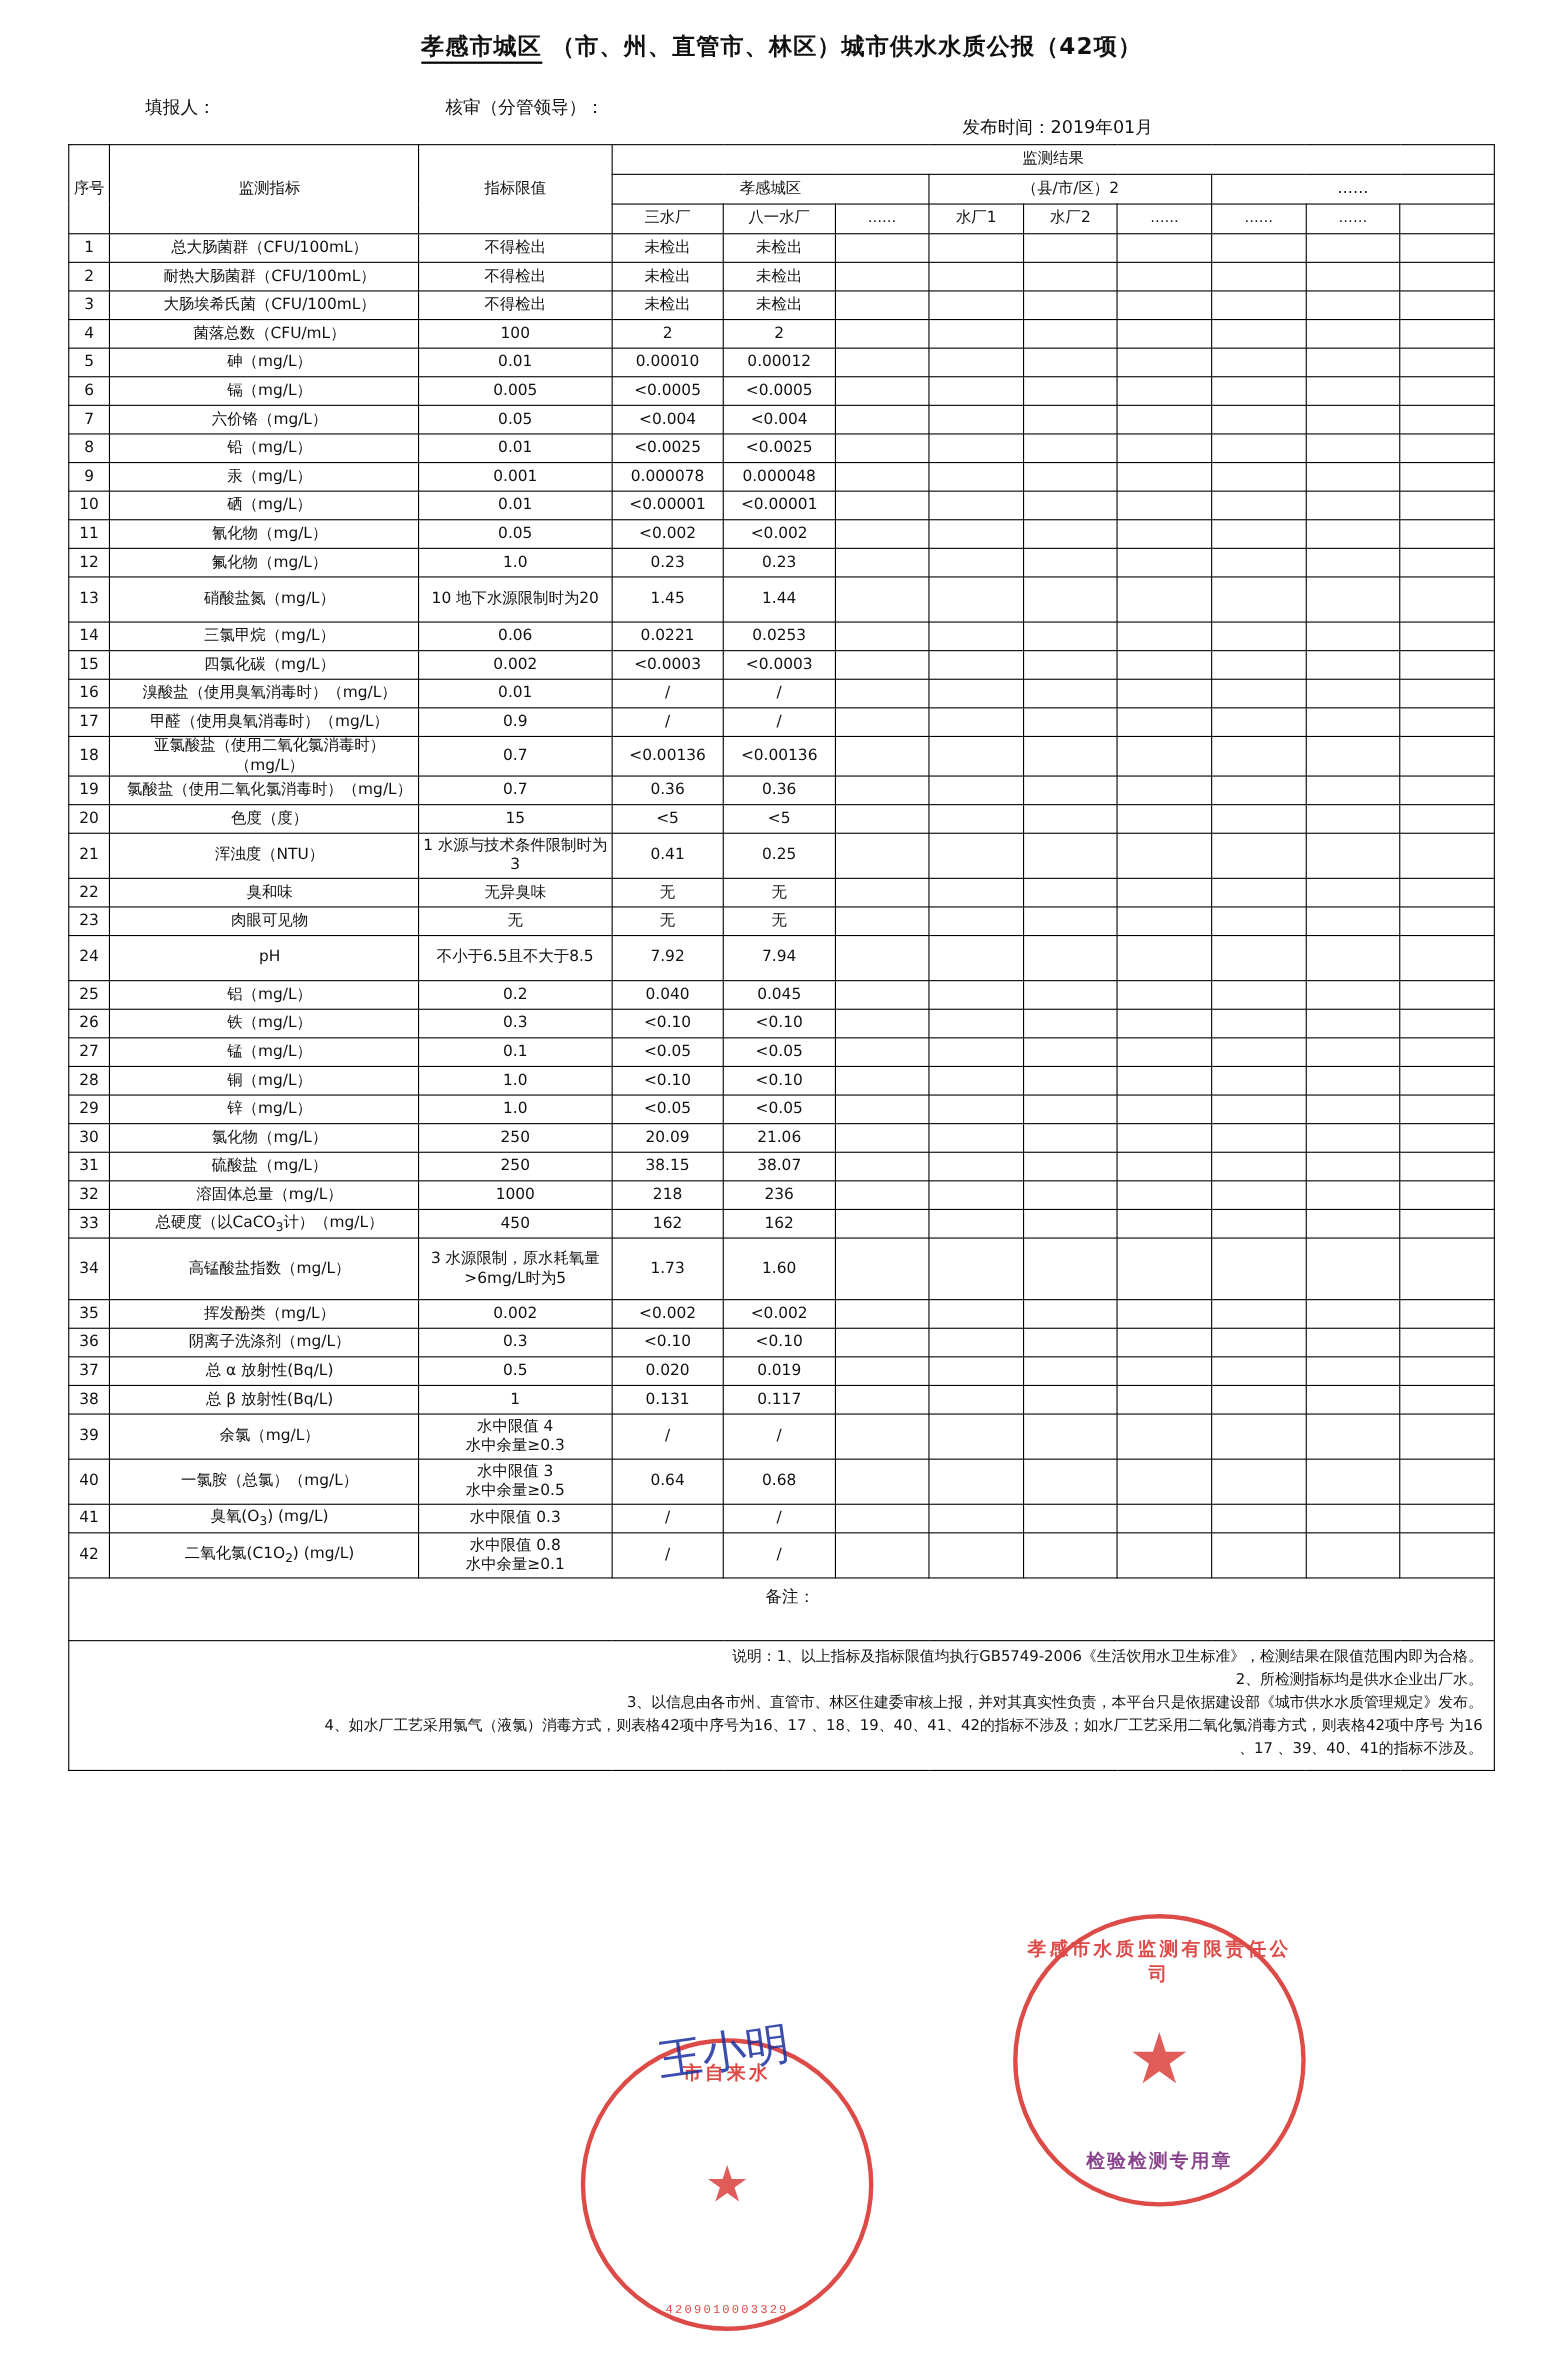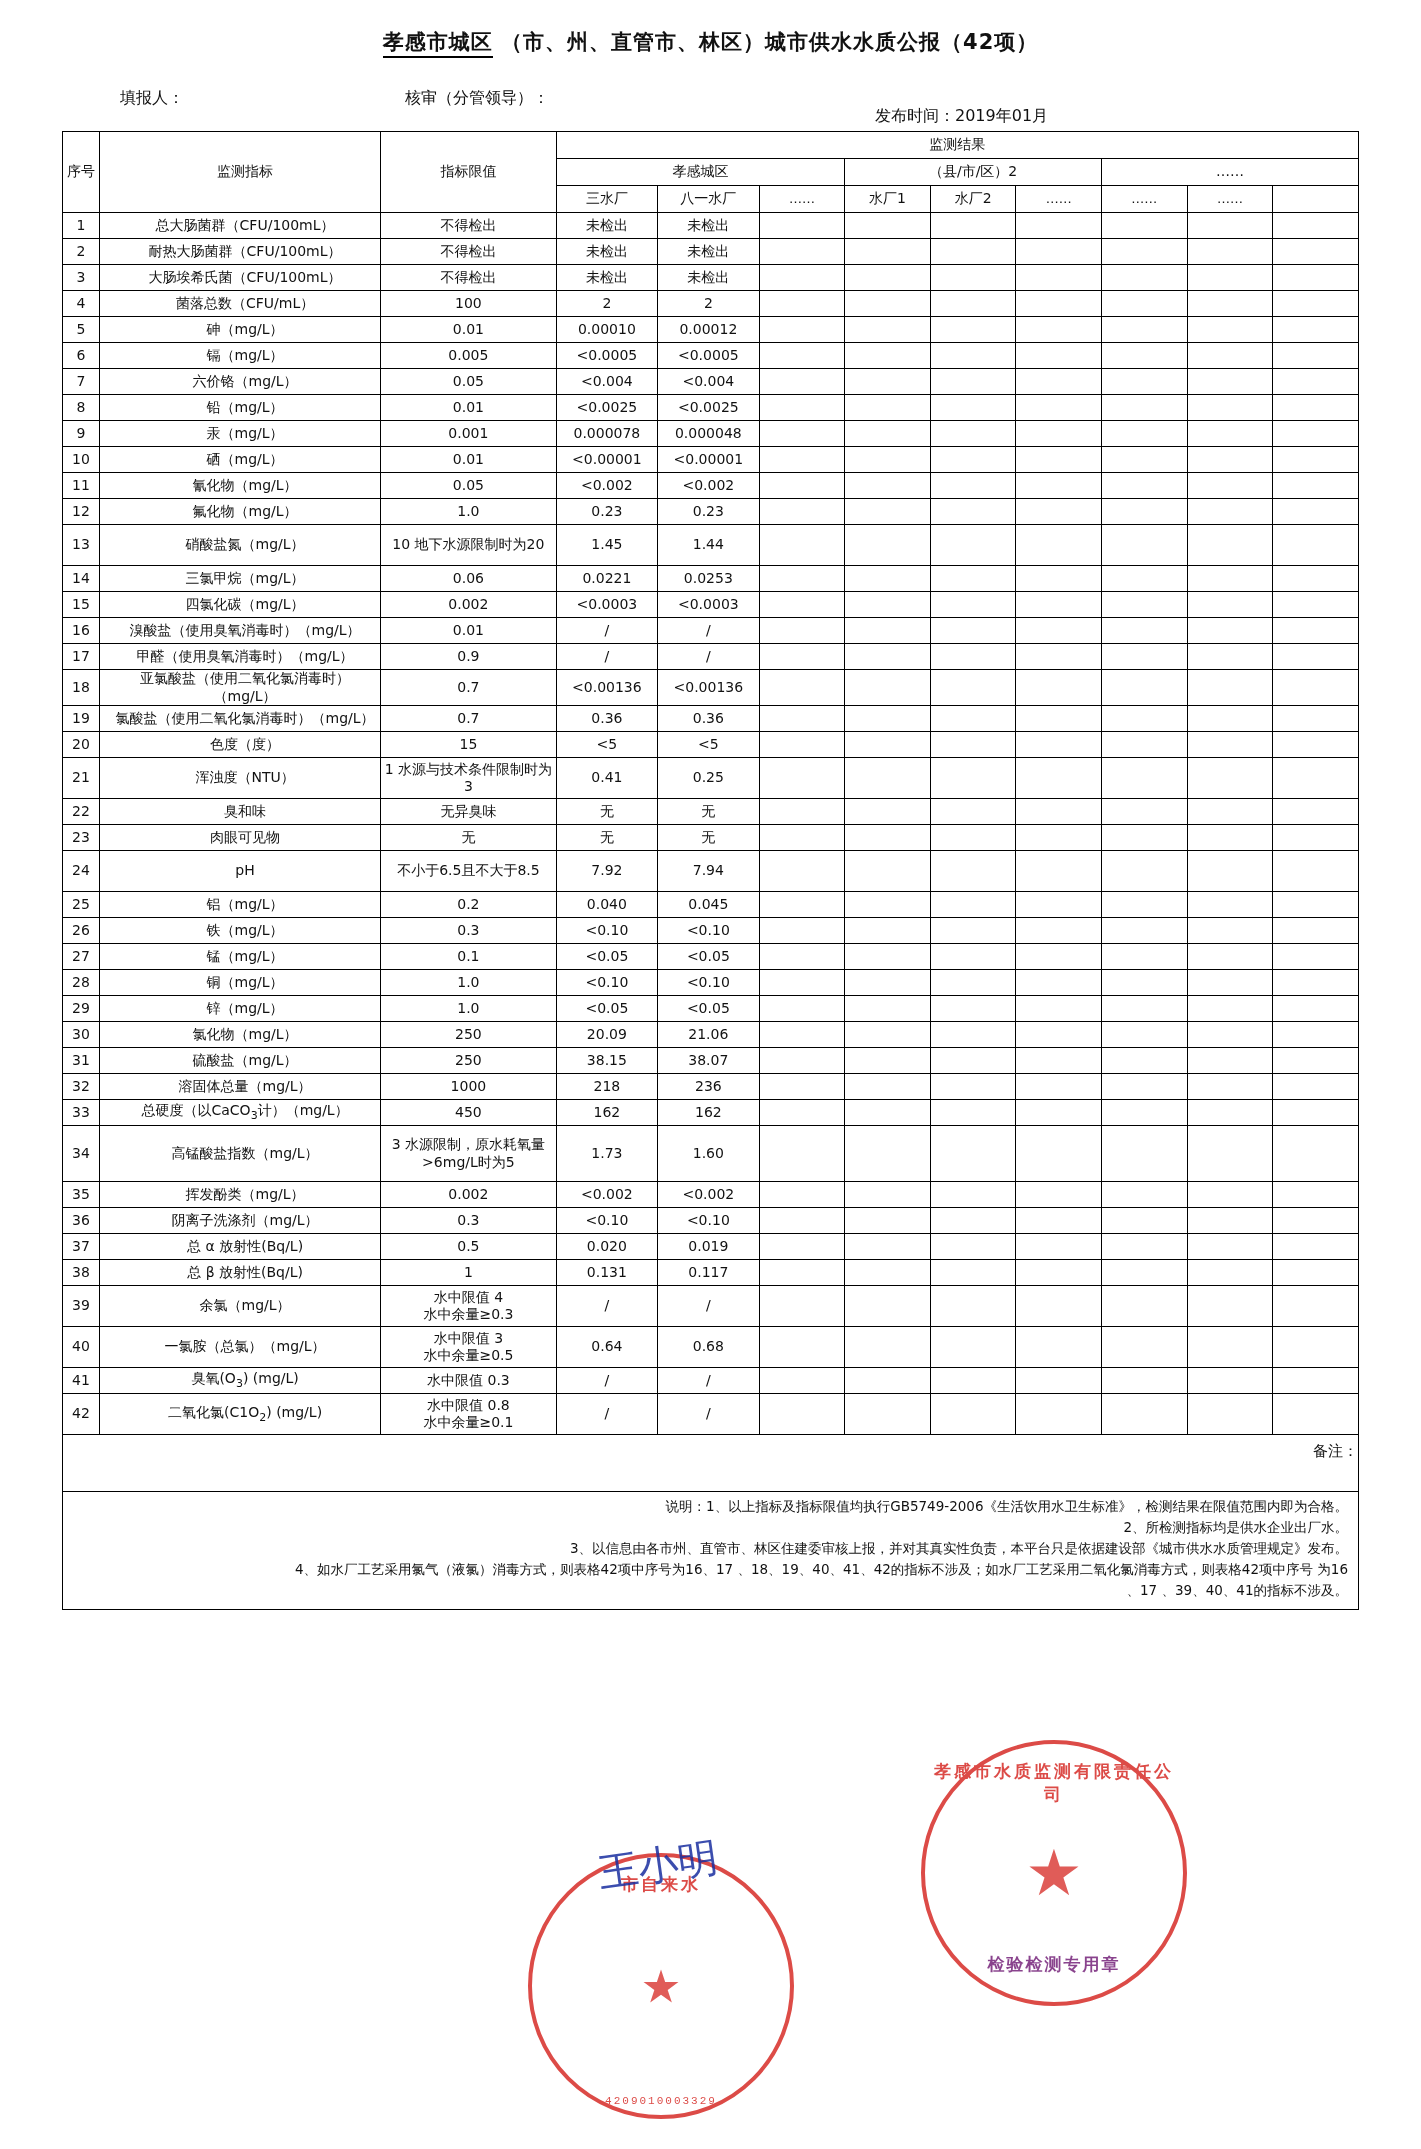--- a/index.html
+++ b/index.html
@@ -12,40 +12,40 @@
 
   
   .title-row{
     position:absolute;left:0;top:28px;width:1421px;text-align:center;
     font-size:21px;font-weight:bold;letter-spacing:1px;
   }
   .title-row .u{border-bottom:2px solid #000;padding-bottom:2px;}
   .meta{
     position:absolute;top:88px;left:0;width:1421px;height:26px;font-size:16px;
   }
-  .meta .m1{position:absolute;left:120px;top:0;}
+  .meta .m1{position:absolute;left:132px;top:0;}
   .meta .m2{position:absolute;left:405px;top:0;}
   .meta .m3{position:absolute;left:875px;top:0;margin-top:18px;}
 
   
   table.main{
     position:absolute;left:62px;top:131px;
     border-collapse:collapse;
     width:1297px;
     font-size:14px;
   }
   table.main td,table.main th{
     border:1px solid #000;
     padding:0;
     vertical-align:middle;
     font-weight:normal;
     line-height:1.25;
   }
   .c{text-align:center;}
-  .l{text-align:right;padding-left:8px !important;}
+  .l{text-align:center;padding-left:8px !important;}
   td.idx{width:34px;text-align:center;font-size:14px;}
   td.item{width:255px;text-align:center;padding-left:10px !important;}
   td.limit{width:165px;text-align:center;}
   td.v{width:95px;text-align:center;}
   td.vn{width:80px;text-align:center;}
   tr.r td{height:25px;}
   tr.r2 td{height:40px;}
   tr.r3 td{height:55px;}
   .hdr td{height:26px;text-align:center;}
   .small{font-size:13px;}

